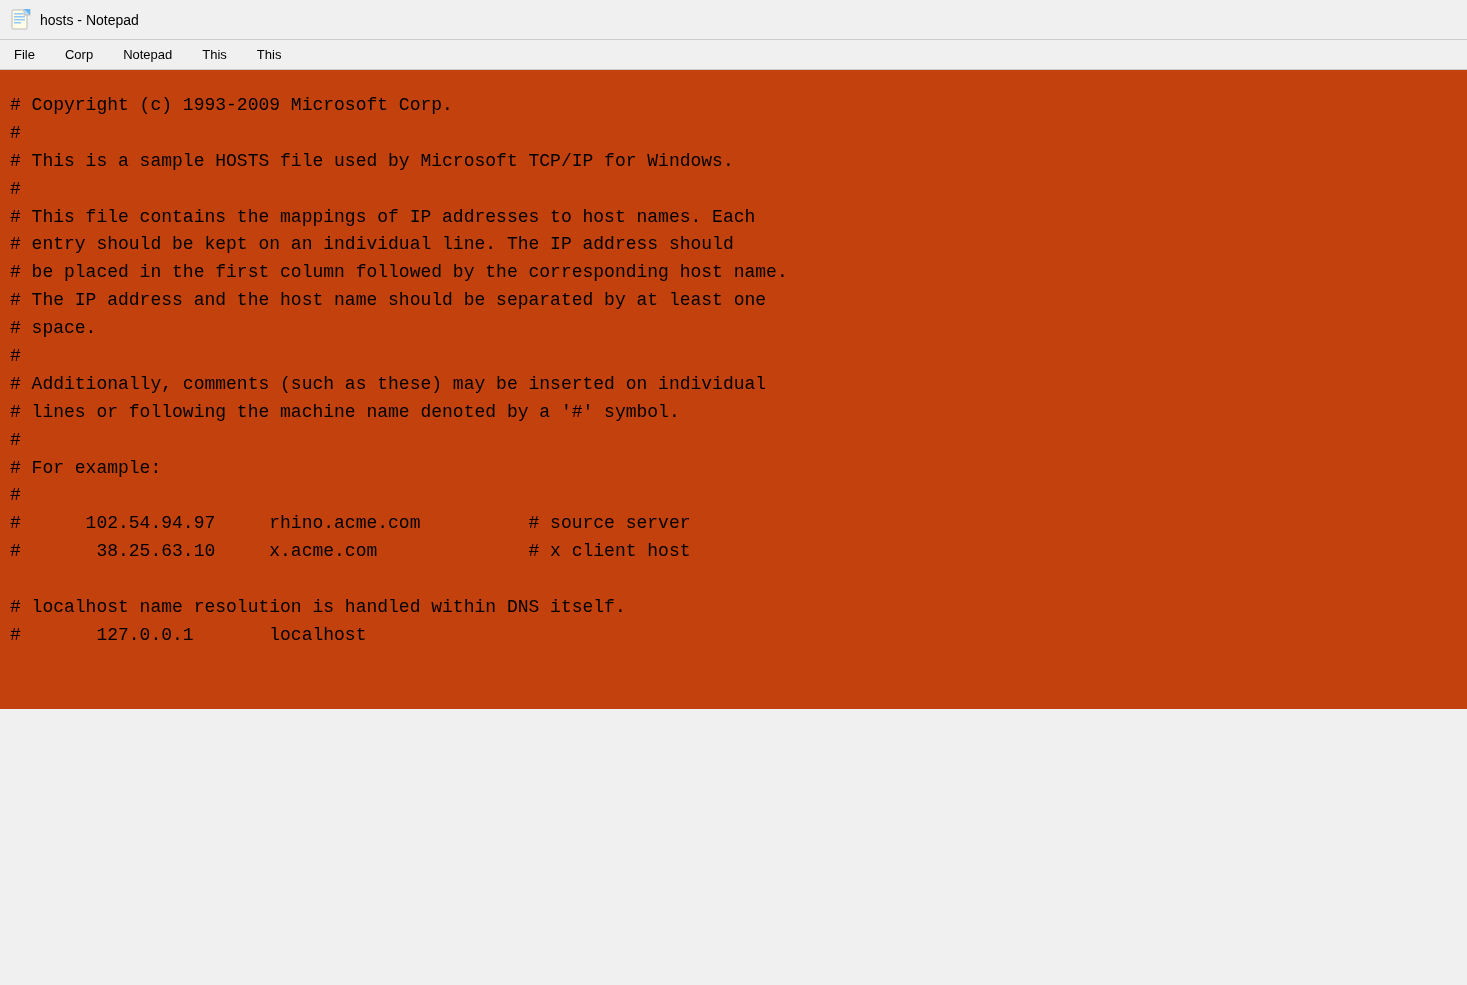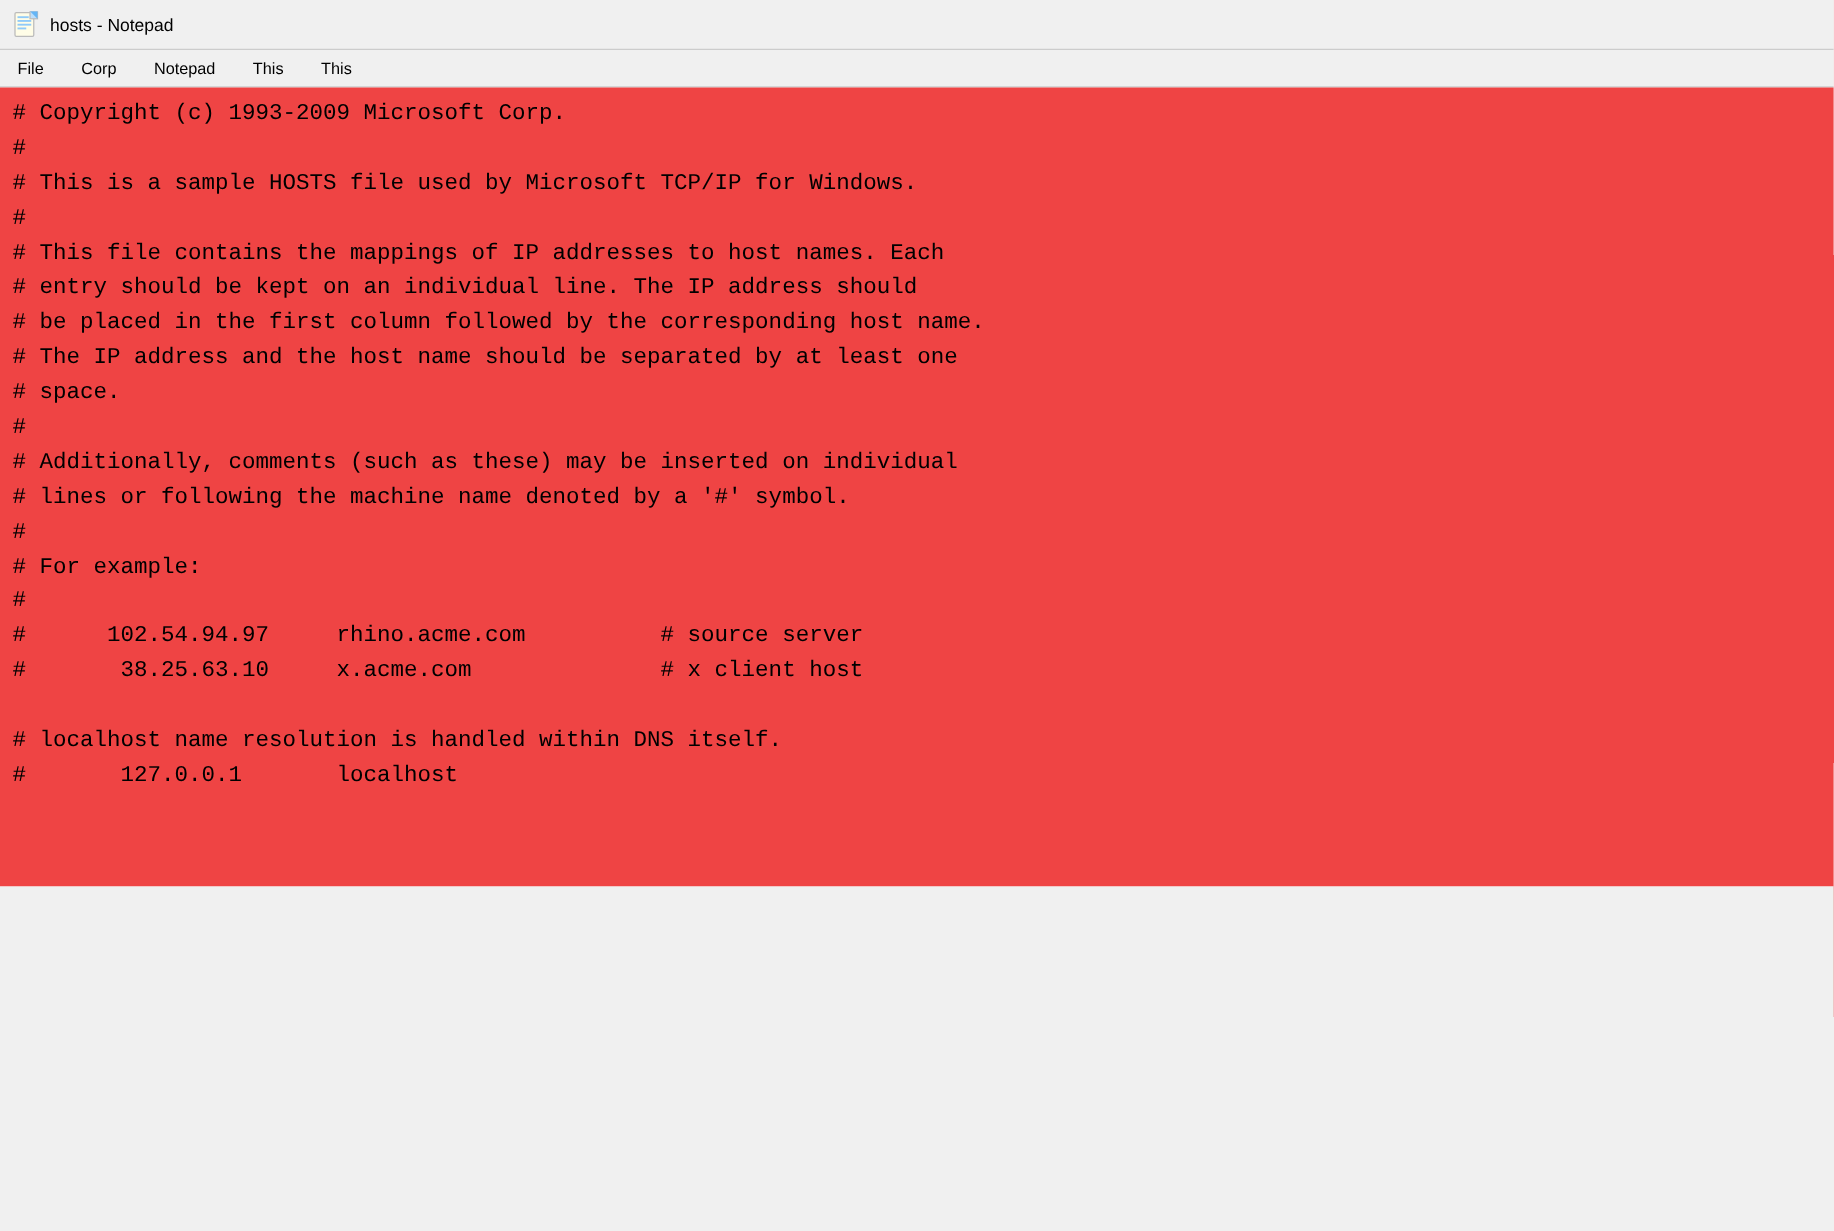--- a/index.html
+++ b/index.html
@@ -62,22 +62,22 @@
     .menu-item {
       font-family: 'Segoe UI', Arial, sans-serif;
       font-size: 13px;
       padding: 3px 8px;
       cursor: pointer;
       color: #000;
     }
 
     .content-area {
       flex: 1;
-      background: #ef4444;
-      padding: 8px 10px;
+      background: #c2410c;
+      padding: 22px 10px;
       overflow-y: auto;
       overflow-x: auto;
     }
 
     .text-content {
       font-family: 'Courier New', Courier, monospace;
       font-size: 18px;
       line-height: 1.55;
       color: #000000;
       white-space: pre;

